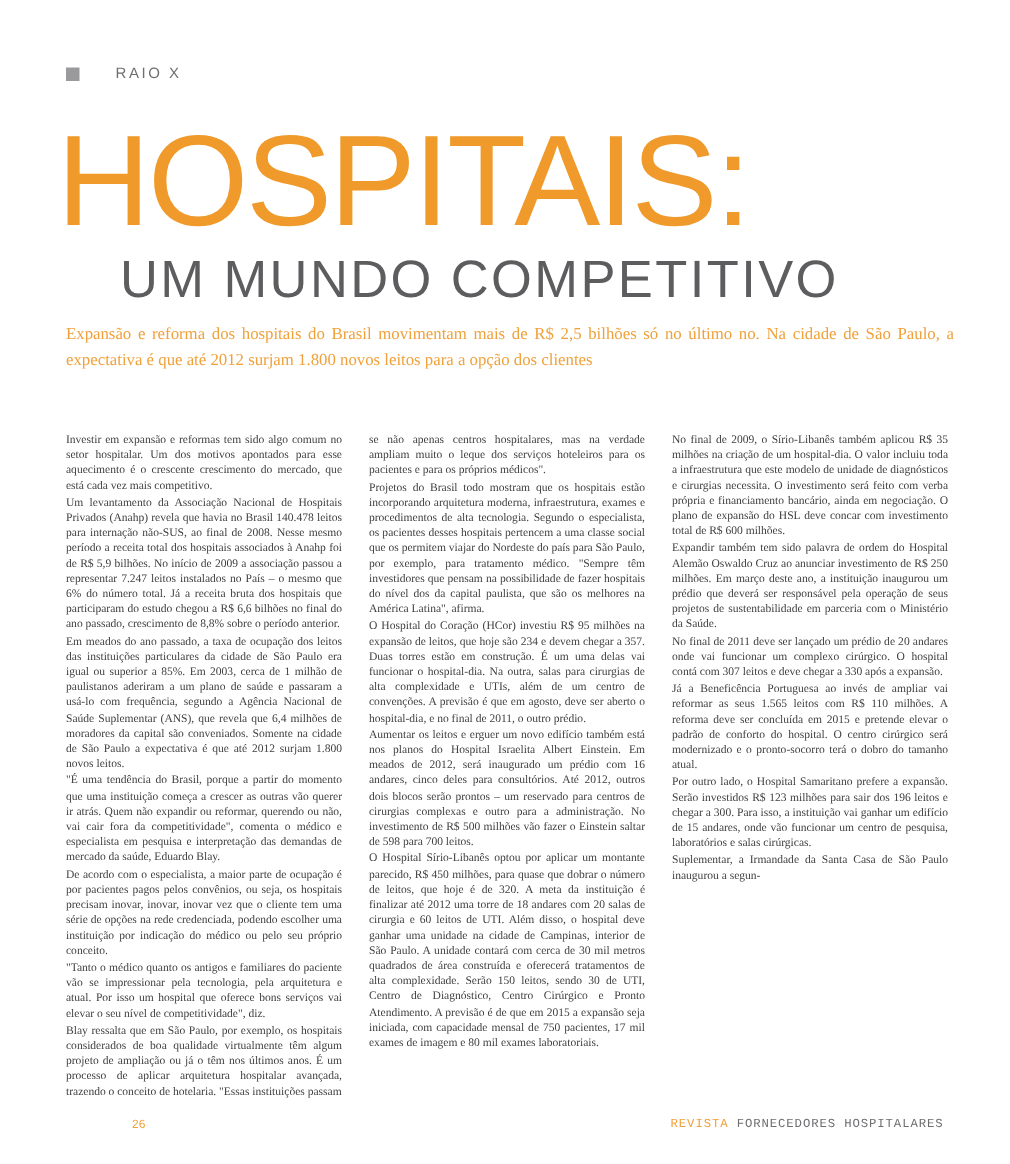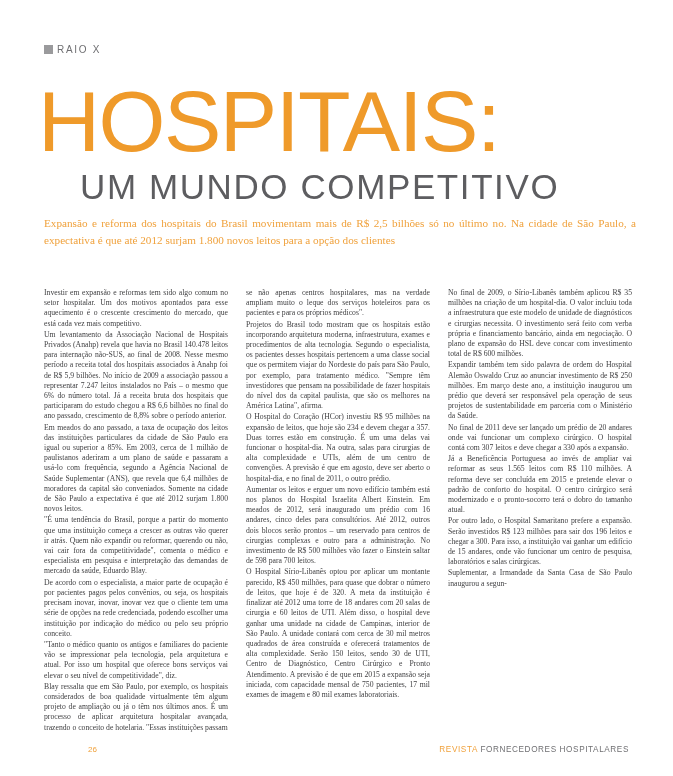--- a/index.html
+++ b/index.html
@@ -22,21 +22,21 @@
     height: 776px;
   }
 
   
   .kicker {
     position: absolute;
     left: 44px;
     top: 44px;
     display: flex;
     align-items: center;
-    gap: 4px;
+    gap: 24px;
   }
   .kicker-square {
     width: 9px;
     height: 9px;
     background: #9a9a9c;
     display: block;
   }
   .kicker-text {
     font-family: "Liberation Sans", sans-serif;
     font-size: 10px;
@@ -132,21 +132,21 @@
     bottom: 22px;
     font-family: "Liberation Sans", sans-serif;
     font-size: 8px;
     color: #f0a13b;
     margin-left: 44px;
   }
   .footer-right {
     position: absolute;
     right: 44px;
     bottom: 22px;
-    font-family: Liberation Sans, sans-serif;
+    font-family: Liberation Mono, monospace;
     font-size: 8.2px;
     letter-spacing: 0.6px;
   }
   .footer-right .rev { color: #f0a13b; }
   .footer-right .forn { color: #6f6f72; }
 </style>
 </head>
 <body>
 
 <div class="page">

